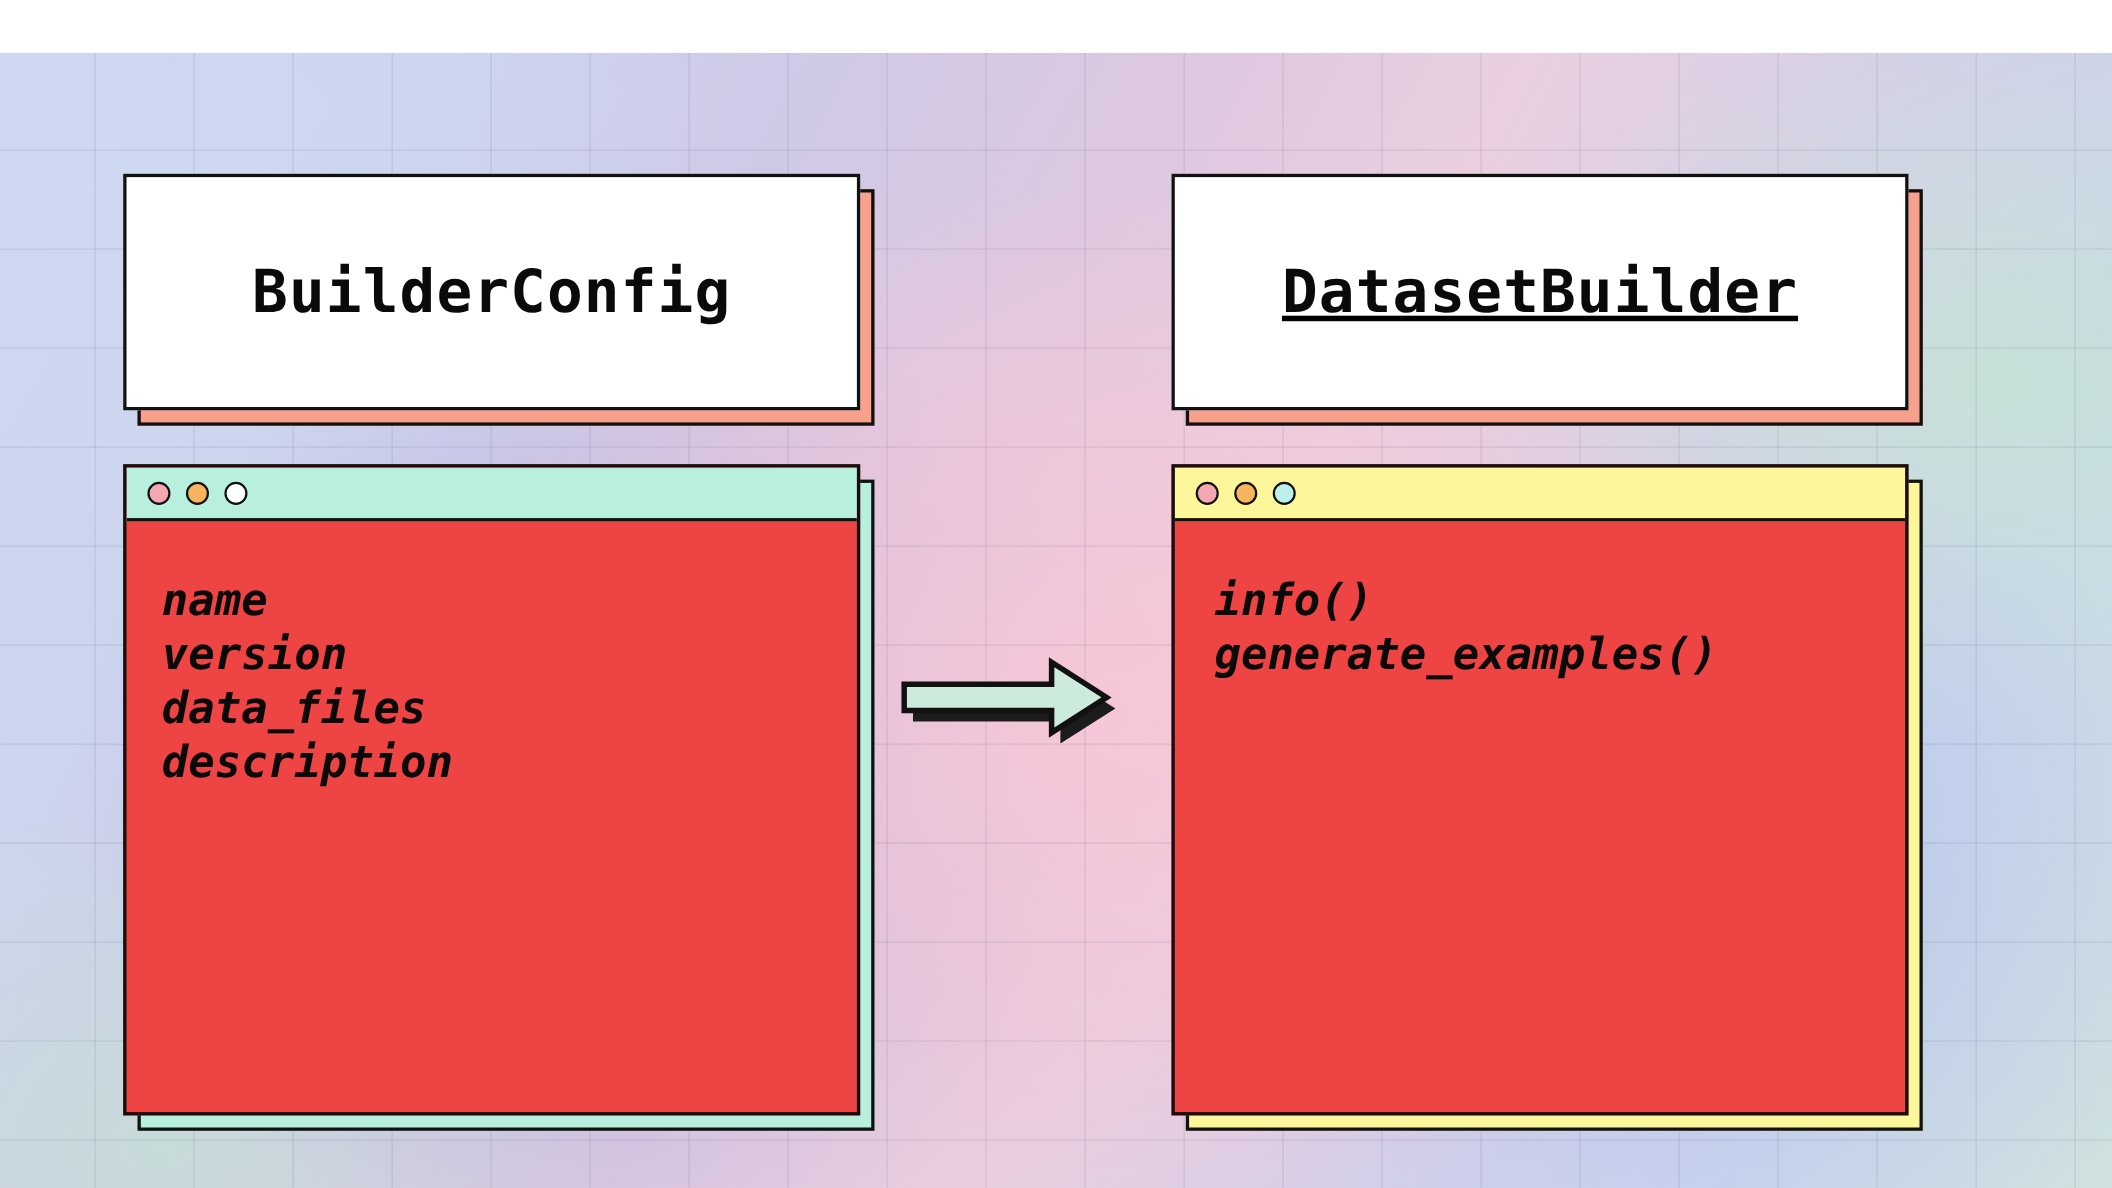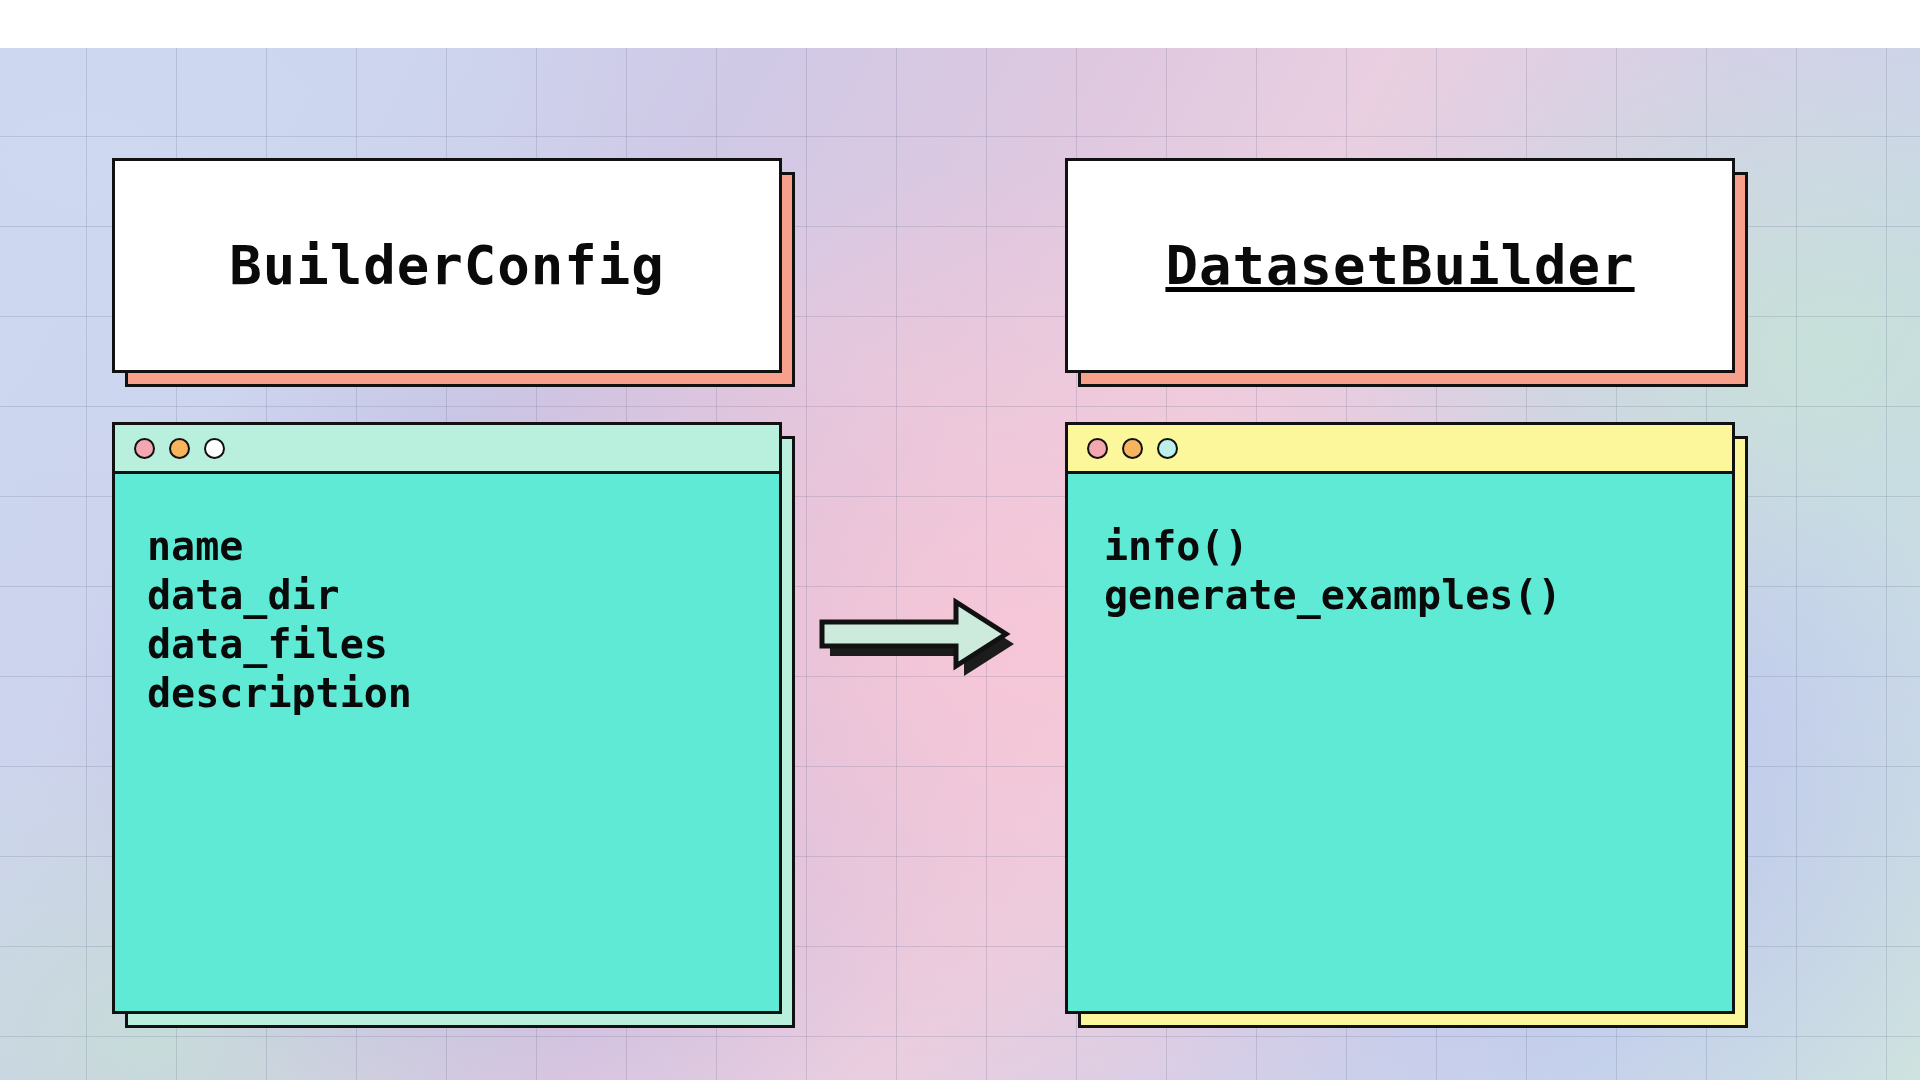--- a/index.html
+++ b/index.html
@@ -79,26 +79,27 @@
   }
 
   
   .win-shadow {
     position: absolute;
     border: 3px solid #111111;
     box-sizing: border-box;
   }
   .win-face {
     position: absolute;
-    background: #5eead4;
+    background: #ef4444;
     border: 3px solid #111111;
     box-sizing: border-box;
     display: flex;
     flex-direction: column;
     overflow: hidden;
+    font-style: italic;
   }
   .win-titlebar {
     height: 49px;
     flex: 0 0 49px;
     border-bottom: 3px solid #111111;
     display: flex;
     align-items: center;
     padding-left: 19px;
     box-sizing: border-box;
   }
@@ -161,21 +162,21 @@
 
         <div class="win-titlebar" style="background:#b8f0dd;">
           <span class="dot" style="background:#f4a7b0;"></span>
           <span class="dot" style="background:#f6b45e;"></span>
           <span class="dot" style="background:#ffffff;"></span>
         </div>
 
         <div class="win-body">
           <ul class="member-list">
             <li class="member">name</li>
-            <li class="member">data_dir</li>
+            <li class="member">version</li>
             <li class="member">data_files</li>
             <li class="member">description</li>
           </ul>
         </div>
       </div>
     </div>
   </div>
 
   <div class="arrow-wrap" style="left:818px; top:548px; width:220px; height:80px;">
     <svg width="220" height="80" viewBox="0 0 220 80">

